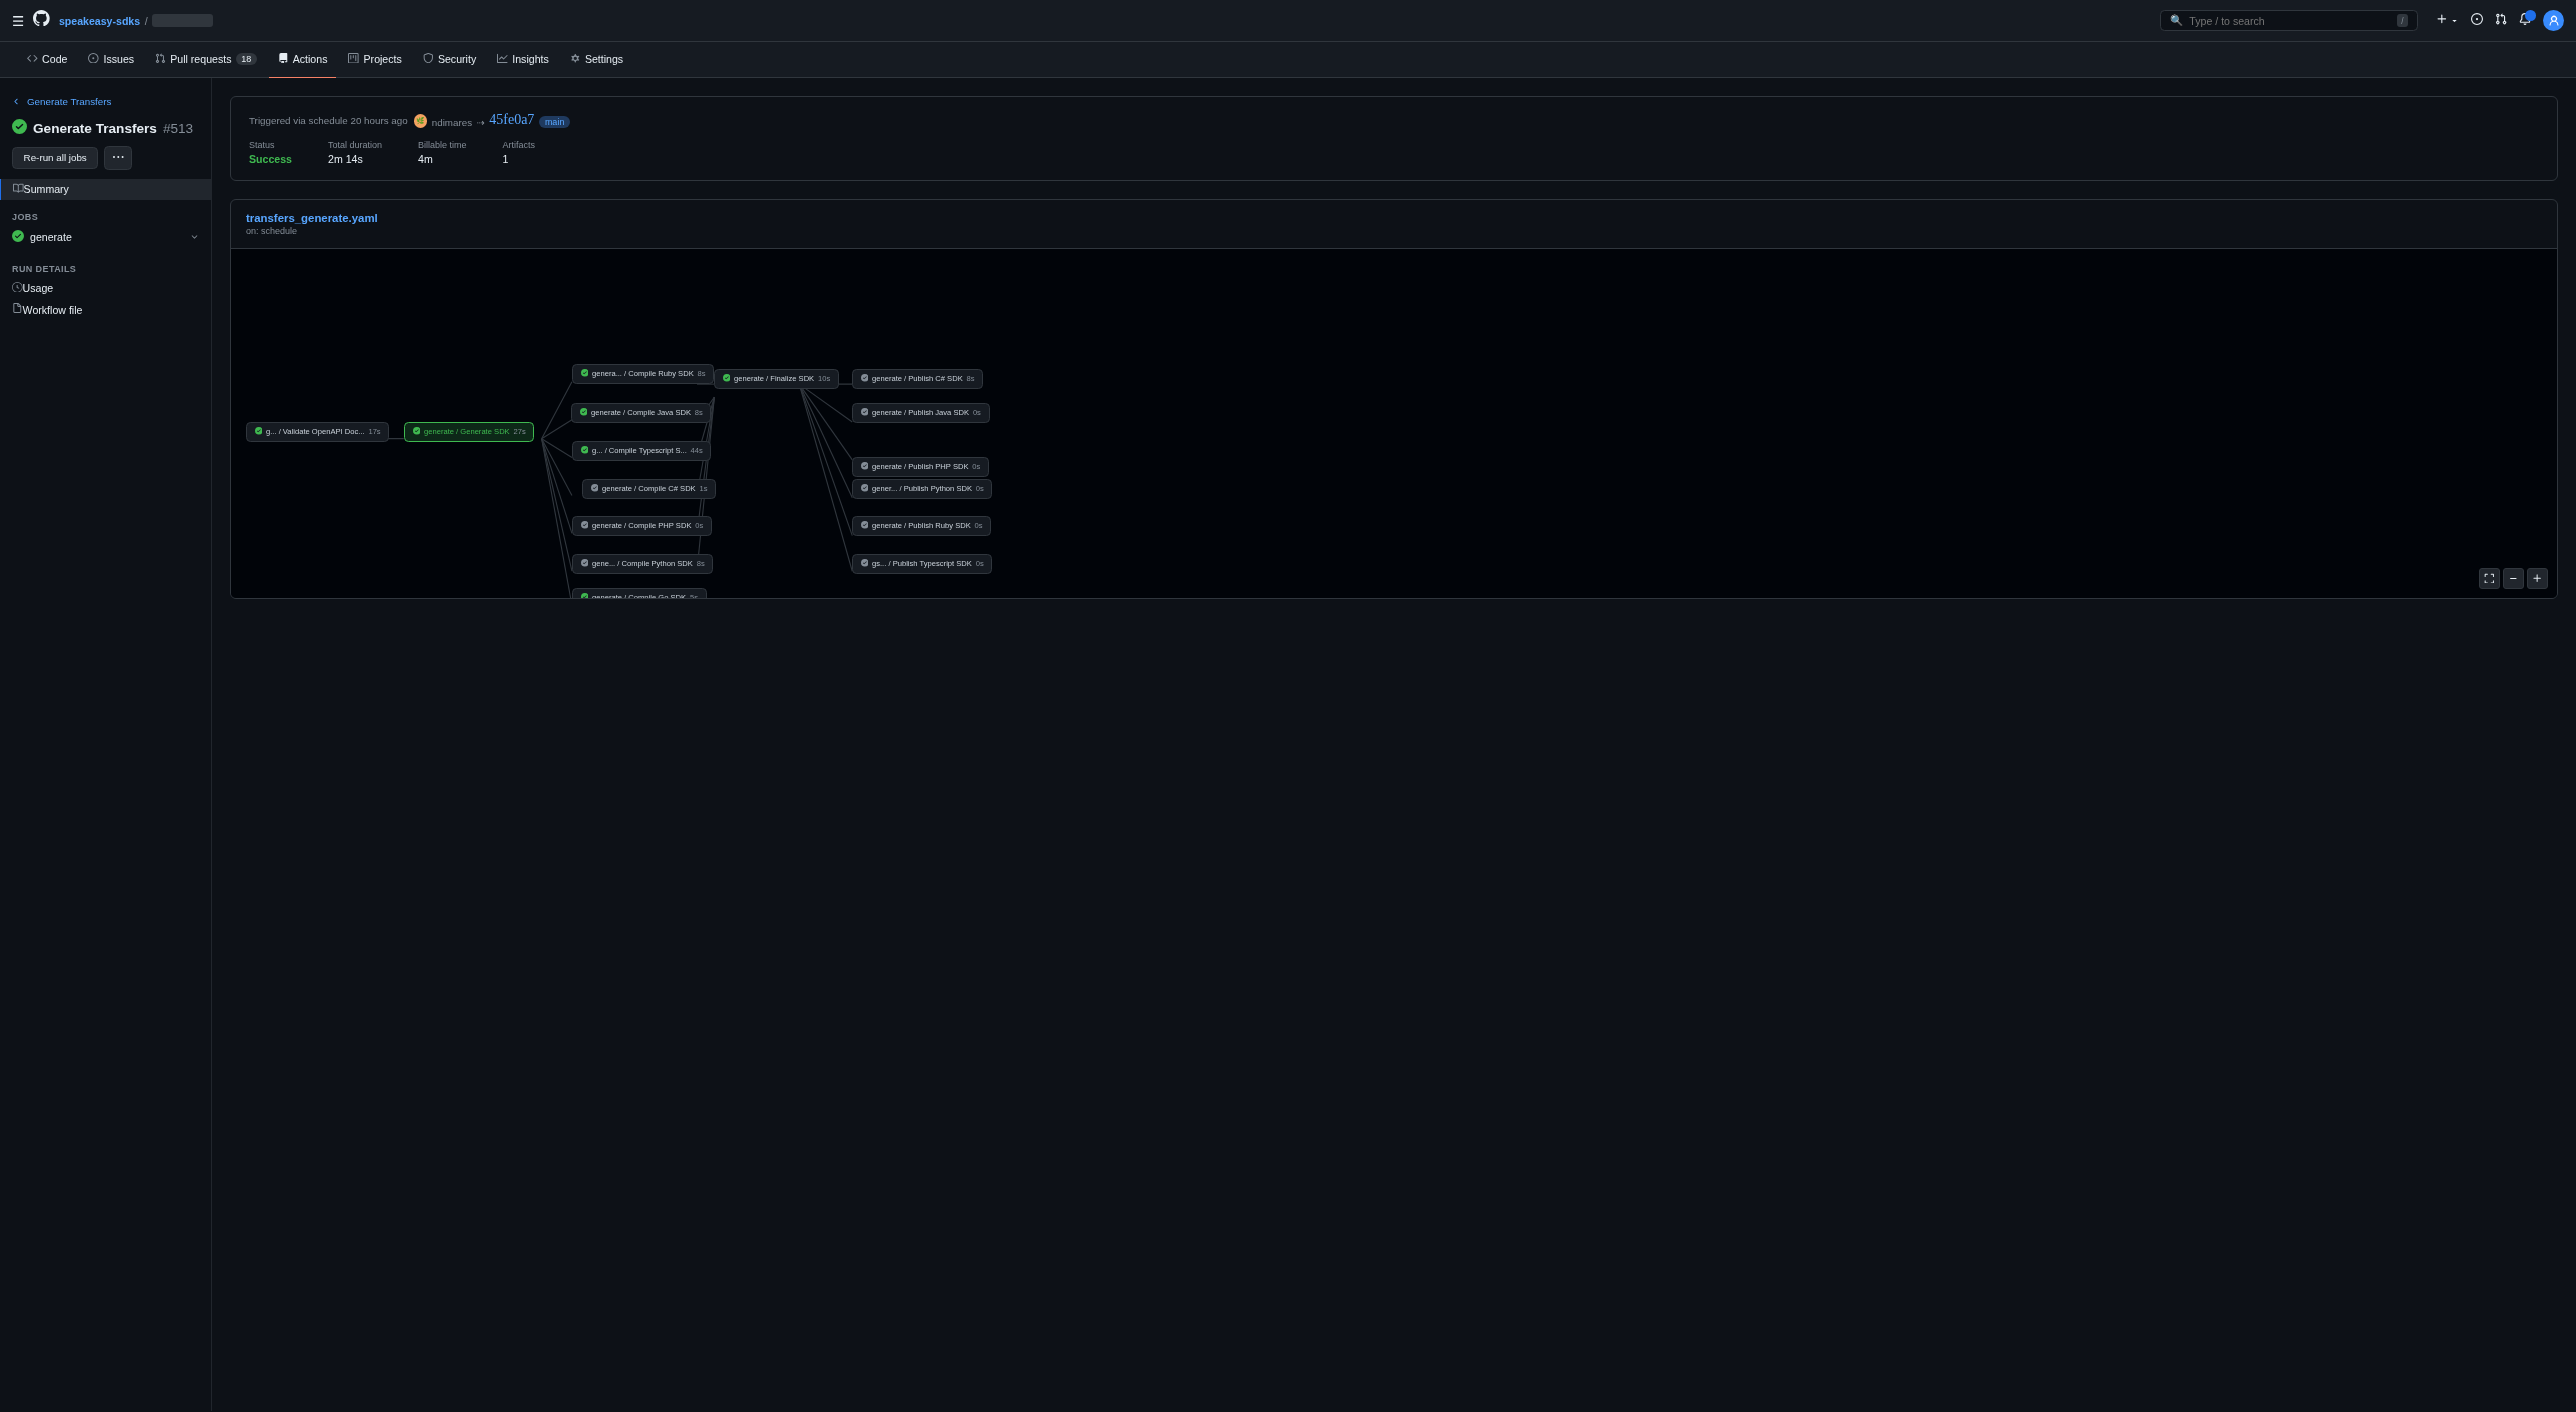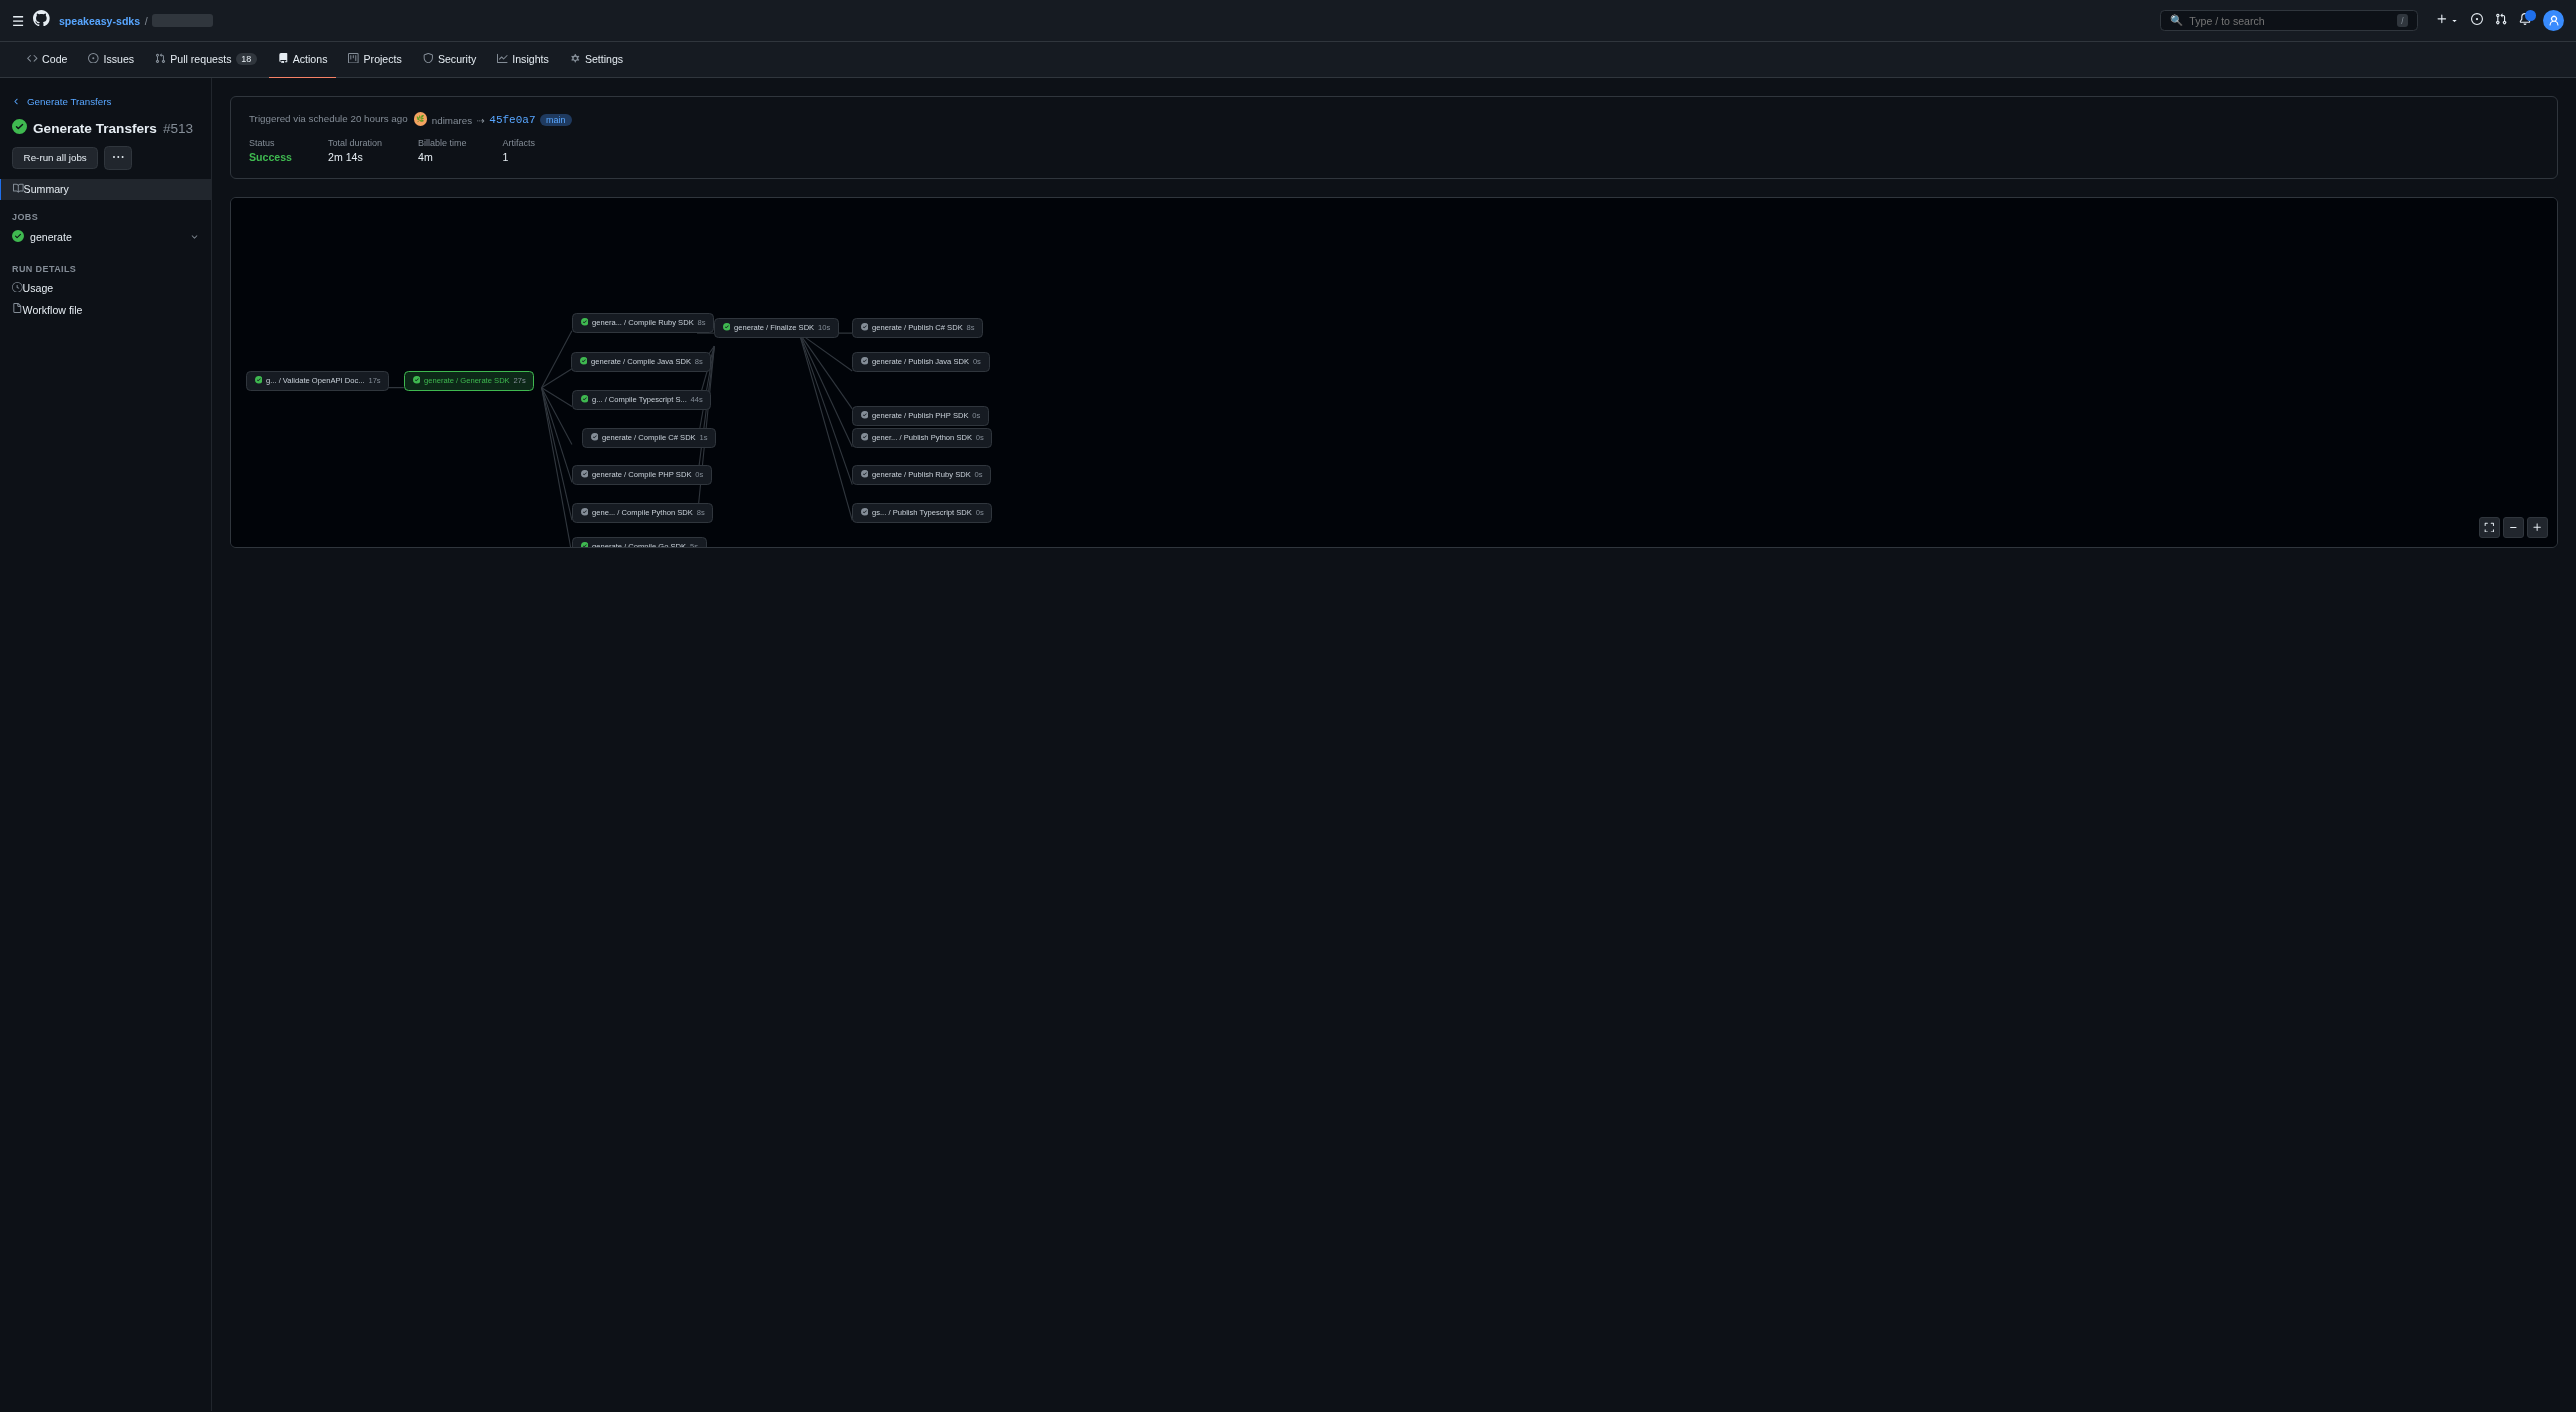--- a/index.html
+++ b/index.html
@@ -293,22 +293,22 @@
       font-size: 9.8px;
       color: #848d97;
       margin-bottom: 12px;
     }
     .summary-trigger .branch-info {
       display: flex;
       align-items: flex-end;
       gap: 4.5px;
     }
     .commit-hash {
-      font-family: Liberation Mono, monospace;
-      font-size: 11px;
+      font-family: Liberation Serif, serif;
+      font-size: 14px;
       color: #58a6ff;
     }
     .branch-badge {
       background: #1f3a5f;
       color: #58a6ff;
       border-radius: 15px;
       padding: 0.8px 6px;
       font-size: 9px;
     }
     .user-avatar-small {
@@ -633,20 +633,24 @@
           <div class="summary-value">4m</div>
         </div>
         <div class="summary-item">
           <div class="summary-label">Artifacts</div>
           <div class="summary-value">1</div>
         </div>
       </div>
     </div>
 
     <div class="workflow-card">
+      <div class="workflow-card-header">
+        <h3>transfers_generate.yaml</h3>
+        <div class="trigger">on: schedule</div>
+      </div>
       <div class="workflow-diagram">
         <svg class="connector-svg" viewBox="0 0 3070 460" width="2326" height="349">
 
           <line x1="175" y1="250" x2="228" y2="250" stroke="#30363d" stroke-width="1.5"></line>
 
           <line x1="410" y1="250" x2="450" y2="175" stroke="#30363d" stroke-width="1.5"></line>
 
           <line x1="410" y1="250" x2="450" y2="225" stroke="#30363d" stroke-width="1.5"></line>
 
           <line x1="410" y1="250" x2="450" y2="275" stroke="#30363d" stroke-width="1.5"></line>

